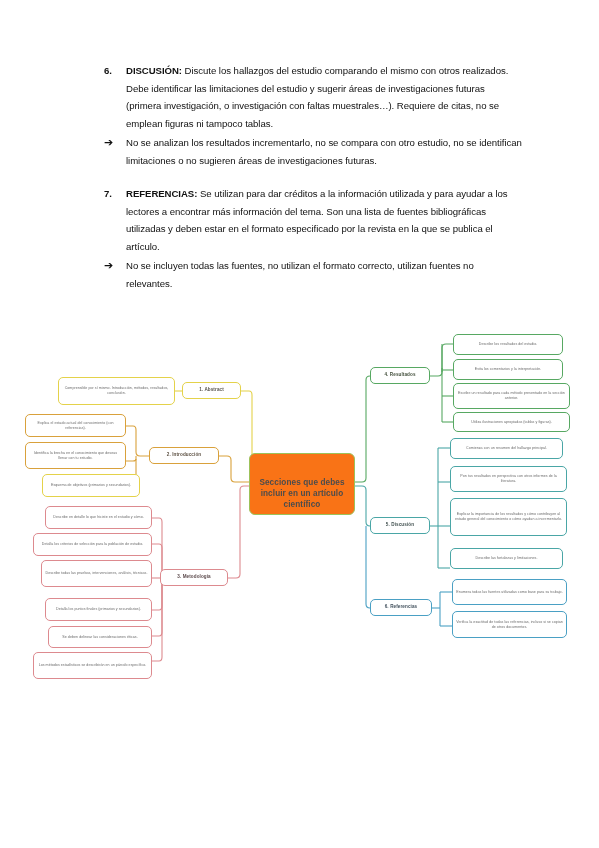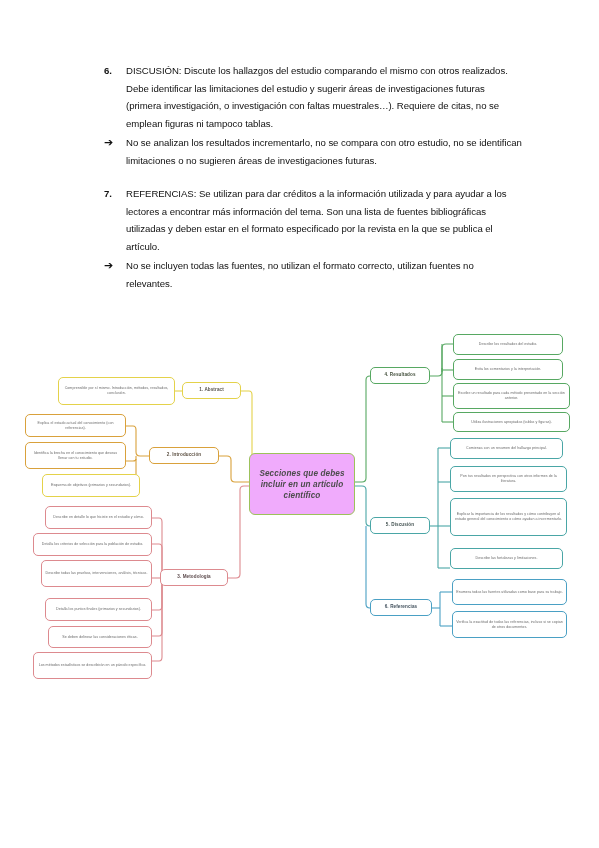--- a/index.html
+++ b/index.html
@@ -34,21 +34,21 @@
     font-weight:normal;
     font-size:11px;
   }
   .para{
     flex:1 1 auto;
     font-size:9.6px;
     line-height:17.5px;
     text-align:left;
     letter-spacing:-0.05px;
   }
-  .para b{font-weight:normal;margin-top:24px;}
+  .para b{font-weight:bold;margin-top:24px;}
   .gap{height:14px;}
 
   
   .map{
     position:absolute;
     left:0; top:326px;
     width:599px; height:370px;
   }
   .map svg{position:absolute;left:0;top:0;}
 
@@ -85,33 +85,32 @@
   .g.lbl{border-color:#57a862;color:#46523f;}
   .t{border-color:#4aa6a6;}
   .t.lbl{border-color:#4aa6a6;color:#41504f;}
   .b{border-color:#4aa0c4;}
   .b.lbl{border-color:#4aa0c4;color:#41505c;}
 
   .center{
     position:absolute;
     border:1.3px solid #9cc25a;
     border-radius:6px;
-    background:#f0abfc;
+    background:#f97316;
     display:flex;
-    align-items:center;
+    align-items:flex-end;
     justify-content:center;
     text-align:center;
     font-weight:bold;
     font-size:8.2px;
     line-height:11px;
     color:#4c4c4c;
     padding:4px 6px;
     box-sizing:border-box;
     letter-spacing:0.1px;
-    font-style:italic;
   }
 </style>
 </head>
 <body>
 
 <div class="doc">
 
   <div class="item">
     <div class="marker">6.</div>
     <div class="para"><b>DISCUSIÓN:</b><span> Discute los hallazgos del estudio comparando el mismo con otros realizados. Debe identificar las limitaciones del estudio y sugerir áreas de investigaciones futuras (primera investigación, o investigación con faltas muestrales…). Requiere de citas, no se emplean figuras ni tampoco tablas.</span></div>

